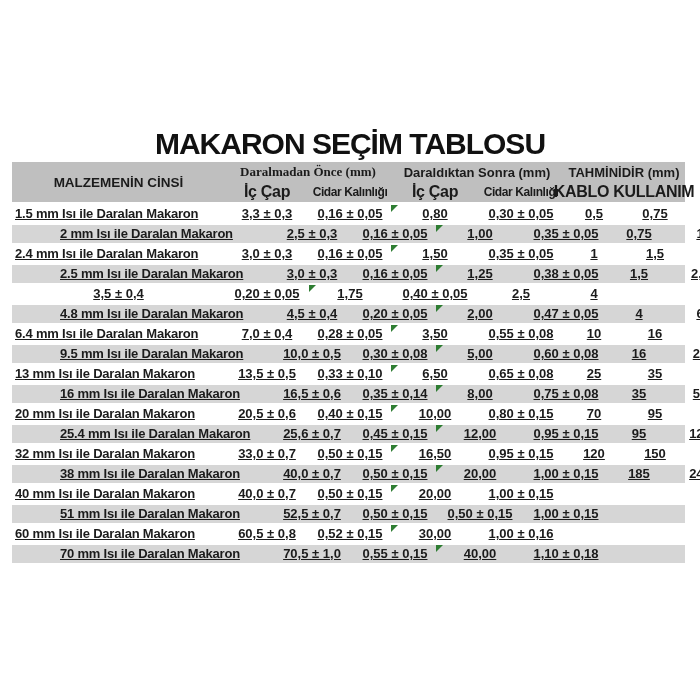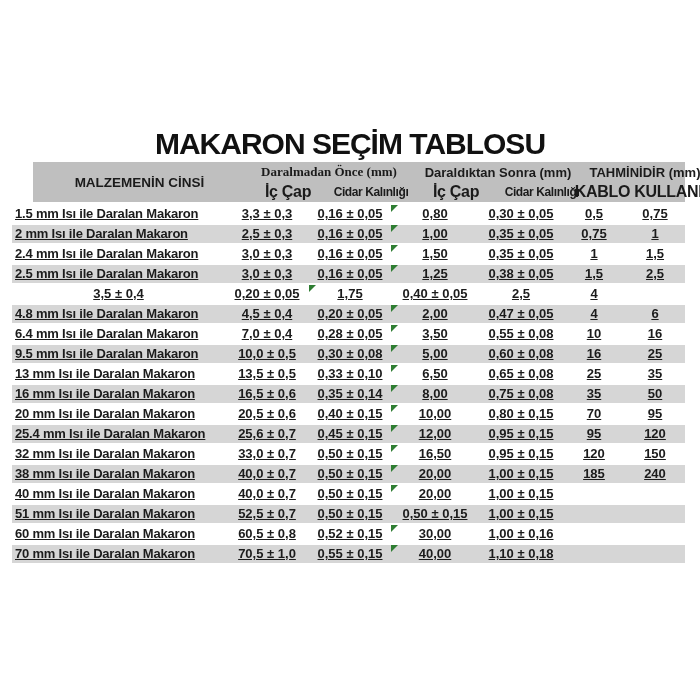--- a/index.html
+++ b/index.html
@@ -25,21 +25,20 @@
   .table{
     position:absolute;left:12px;top:162px;width:673px;
   }
   .thead{
     display:grid;
     grid-template-columns:213px 84px 82px 88px 84px 62px 60px;
     grid-template-rows:20px 20px;
     background:var(--header-bg);
     margin-bottom:3px;
     font-size:13px;
-    margin-left:21px;
   }
   .hcell{
     display:flex;align-items:center;justify-content:center;
     white-space:nowrap;overflow:visible;
   }
   .h-material{grid-row:1/3;grid-column:1;font-size:13.5px;}
   .h-g-before{grid-row:1;grid-column:2/4;font-family:Liberation Serif, serif;}
   .h-g-after{grid-row:1;grid-column:4/6;}
   .h-g-estimate{grid-row:1;grid-column:6/8;}
   .h-sub{grid-row:2;font-size:16px;letter-spacing:-0.3px;}
@@ -51,21 +50,21 @@
   .tbody{display:block;}
   .tr{
     display:grid;
     grid-template-columns:213px 84px 82px 88px 84px 62px 60px;
     height:20px;
     border-bottom:2px solid var(--page-bg);
     font-size:13px;
     background:transparent;
     text-decoration:underline;
   }
-  .tr.stripe{background:var(--stripe-bg);}
+  .tr.stripe{background:var(--stripe-bg);padding-left:45px;}
   .td{
     position:relative;
     display:flex;align-items:center;justify-content:center;
     white-space:nowrap;overflow:visible;
     line-height:18px;
   }
   .td.mat{
     justify-content:flex-start;
     padding-left:3px;
     letter-spacing:-0.2px;

